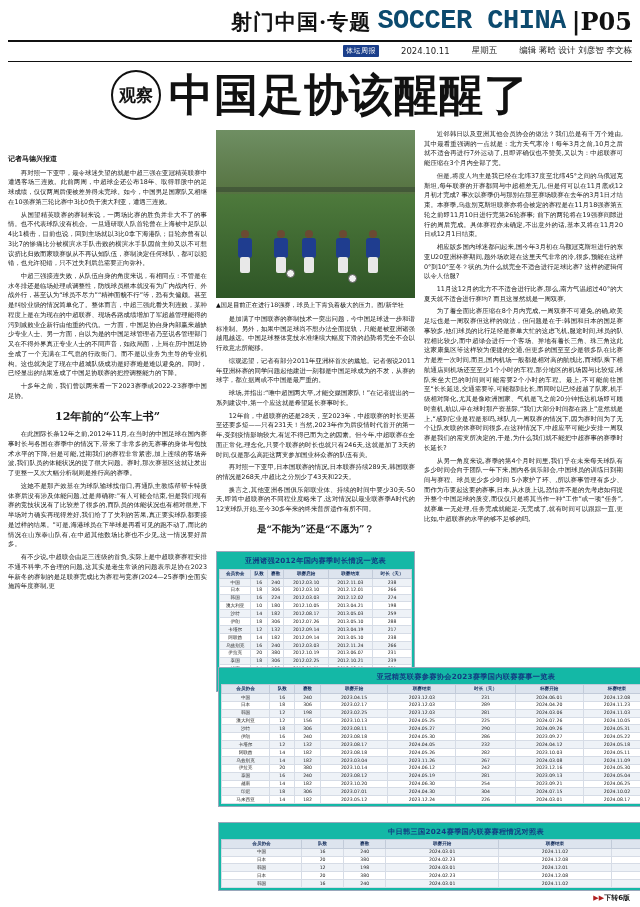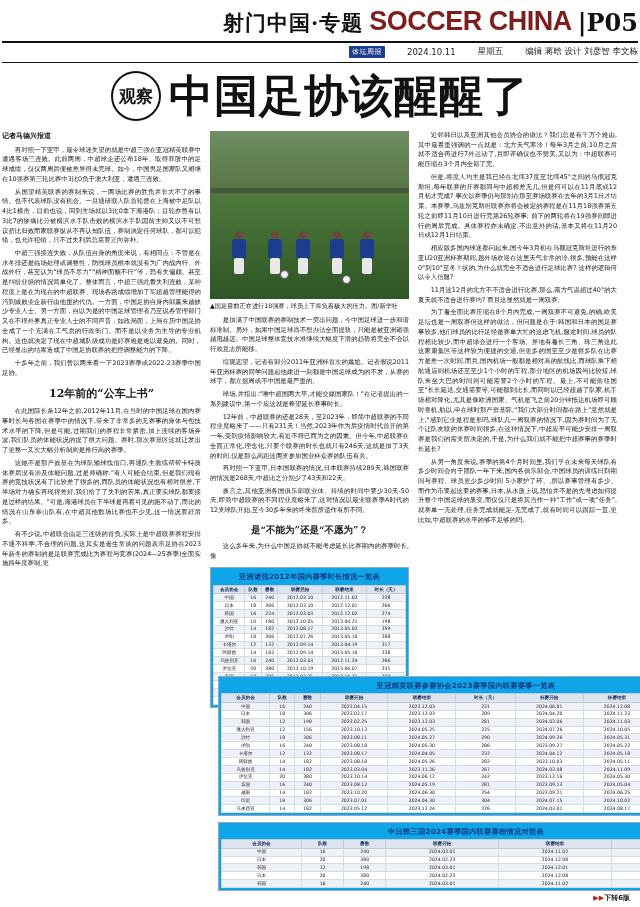--- a/index.html
+++ b/index.html
@@ -4,29 +4,29 @@
 <style>
   html,body{margin:0;padding:0;}
   body{
     width:640px;height:907px;
     background:#ffffff;
     font-family:"DejaVu Sans","Liberation Sans",sans-serif;
     color:#111;
     overflow:hidden;
     position:relative;
   }
-  .page{width:640px;height:907px;position:relative;box-sizing:border-box;padding:0 2px;}
+  .page{width:640px;height:907px;position:relative;box-sizing:border-box;padding:0 8px;}
 
   
   .masthead{
     display:flex;align-items:flex-end;justify-content:flex-end;
     gap:6px;padding:6px 0 2px 0;
   }
   .mh-cn{font-family:"DejaVu Serif","Liberation Serif",serif;font-weight:bold;font-size:21px;letter-spacing:1px;color:#111;}
-  .mh-en{font-family:Liberation Sans, sans-serif;font-weight:bold;font-size:27px;letter-spacing:-0.5px;color:#7f1d1d;}
+  .mh-en{font-family:Liberation Mono, monospace;font-weight:bold;font-size:27px;letter-spacing:-0.5px;color:#0c4a6e;}
   .mh-page{font-family:"DejaVu Serif","Liberation Serif",serif;font-weight:bold;font-size:24px;color:#111;}
   .mh-bar{border-bottom:2px solid #111;margin-top:2px;}
 
   .infoline{
     display:flex;align-items:center;justify-content:flex-end;gap:22px;
     font-size:8.5px;color:#222;padding:3px 0 4px 0;border-bottom:1px solid #111;
   }
   .infoline .tag{
     background:#1b3f8b;color:#fff;font-size:7px;padding:1px 3px;border-radius:1px;letter-spacing:0.5px;
   }
@@ -44,21 +44,21 @@
     font-weight:bold;font-size:44px;letter-spacing:1px;line-height:1;
   }
 
   
   .body3{
     display:flex;gap:9px;padding-top:4px;
     height:812px;box-sizing:border-box;
   }
   .col{width:199px;font-size:6.4px;line-height:1.52;text-align:justify;color:#1a1a1a;}
   .col p{margin:0 0 3px 0;text-indent:2em;}
-  .byline{font-weight:bold;font-size:7px;margin-bottom:4px;text-indent:0;}
+  .byline{font-weight:bold;font-size:7px;margin-bottom:4px;text-indent:0;margin-top:24px;}
 
   .subhead{
     font-family:"DejaVu Serif","Liberation Serif",serif;
     font-weight:bold;font-size:11px;text-align:center;margin:7px 0 5px 0;text-indent:0;
   }
   .subhead.small{font-size:9.5px;}
 
   
   .photo{
     width:100%;height:168px;background:#2f5d34;position:relative;overflow:hidden;border:0;
@@ -68,21 +68,21 @@
   .ph-grass{position:absolute;left:0;bottom:0;width:100%;height:62%;background:linear-gradient(#4e7a3c,#2e5526);}
   .ph-fence{position:absolute;left:0;top:34%;width:100%;height:5px;background:#3c4f34;opacity:.7;}
   .player{position:absolute;bottom:14%;width:14px;height:44px;}
   .player .torso{position:absolute;top:8px;left:0;width:14px;height:20px;background:#1f3d8f;border-radius:3px;}
   .player .head{position:absolute;top:0;left:3px;width:8px;height:8px;background:#6b4a33;border-radius:50%;}
   .player .legs{position:absolute;top:27px;left:2px;width:10px;height:16px;background:#e8e8e8;border-radius:2px;}
   .ball{position:absolute;width:7px;height:7px;border-radius:50%;background:#f2f2f2;border:1px solid #555;}
   .caption{font-size:6.2px;line-height:1.45;color:#111;text-indent:0;margin-bottom:5px;}
 
   
-  .tblbox{border:1px solid #9aa7bb;background:#0ea5e9;margin:5px 0 6px 0;padding:2px;}
+  .tblbox{border:1px solid #9aa7bb;background:#14b8a6;margin:15px 0 6px 0;padding:2px;}
   .tbltitle{
     text-align:center;font-weight:bold;font-size:7.2px;color:#123b82;
     padding:2px 0 2px 0;letter-spacing:.3px;
   }
   table.data{width:100%;border-collapse:collapse;font-size:4.6px;line-height:1.2;}
   table.data th{background:#dde4ee;color:#17305e;font-weight:bold;padding:1px 0;border:0.5px solid #c2cbd9;text-align:center;}
   table.data td{padding:0.7px 0;border:0.5px solid #d6dce6;text-align:center;color:#222;}
   table.data tr:nth-child(even) td{background:#ffffff;}
   table.data tr:nth-child(odd) td{background:#eef2f7;}
   td.hl{color:#b02020;font-weight:bold;}
@@ -165,26 +165,25 @@
           </div>
         <div class="ball" style="left:70px;bottom:12%;"></div>
         <div class="ball" style="left:132px;bottom:9%;"></div>
       </div>
       <div class="caption">▲国足目前正在进行18强赛，球员上下肯负着极大的压力。图/新华社</div>
 
       <p>是加满了中国联赛的赛制技术一突出问题，今中国足球进一步和谐标准制。另外，如果中国足球尚不想办法全面提轨，只能是被亚洲诸强越甩越远。中国足球整体竞技水准继续大幅度下滑的趋势将完全不会以行政意志所能移。</p>
       <p>综观远望，记者有部分2011年亚洲杯首次的尴尬。记者假说2011年亚洲杯赛的同学问题起他建进一刻都是中国足球成为的不发，从赛的球字，都立据周或不中国是最严重的。</p>
       <p>球场,并指出:“唯中超国两大平,才能交媒国家队！”在记者提出的一系列建议中,第一个应这就是希望延长赛事时长。</p>
 
-      <p>12年前，中超联赛的还是28天，至2023年，即简中超联赛的不同程业度略来了——只有231天！当然,2023年作为后疫情时代首开的第一年,受到疫情影响较大,有近不得已而为之的因素。但今年,中超联赛在全面正常化,理念化,只要个联赛的时长也就只有246天,这就是加了3天的时间,仅是那么高距这两支参加国业杯众赛的队伍有关。</p>
+      <p>12年前，中超联赛的还是28天，至2023年，中超联赛的时长更甚至还要多短——只有231天！当然,2023年作为后疫情时代首开的第一年,受到疫情影响较大,有近不得已而为之的因素。但今年,中超联赛在全面正常化,理念化,只要个联赛的时长也就只有246天,这就是加了3天的时间,仅是那么高距这两支参加国业杯众赛的队伍有关。</p>
       <p>再对照一下亚甲,日本国联赛的情况,日本联赛持续289天,韩国联赛的情况是268天,中超比之分别少了43天和22天。</p>
       <p>换言之,其他亚洲各国俱乐部联业体、持续的时间中要少30天-50天,即简中超联赛的不同程业度略来了,这对情况以最业联赛季A时代的12支球队开始,至今30多年来的终来普所遗作有所不同。</p>
 
       <div class="subhead small">是“不能为”还是“不愿为”？</div>
-      <p>这么多年来,为什么中国足协就不能考虑延长比赛期内的赛季时长,像</p>
 
       <div class="tblbox">
         <div class="tbltitle">亚洲诸强2012年国内赛季时长情况一览表</div>
         <table class="data">
           <thead>
               <tr>
             <th>会员协会</th>
             <th>队数</th>
             <th>赛数</th>
             <th>联赛启始</th>

